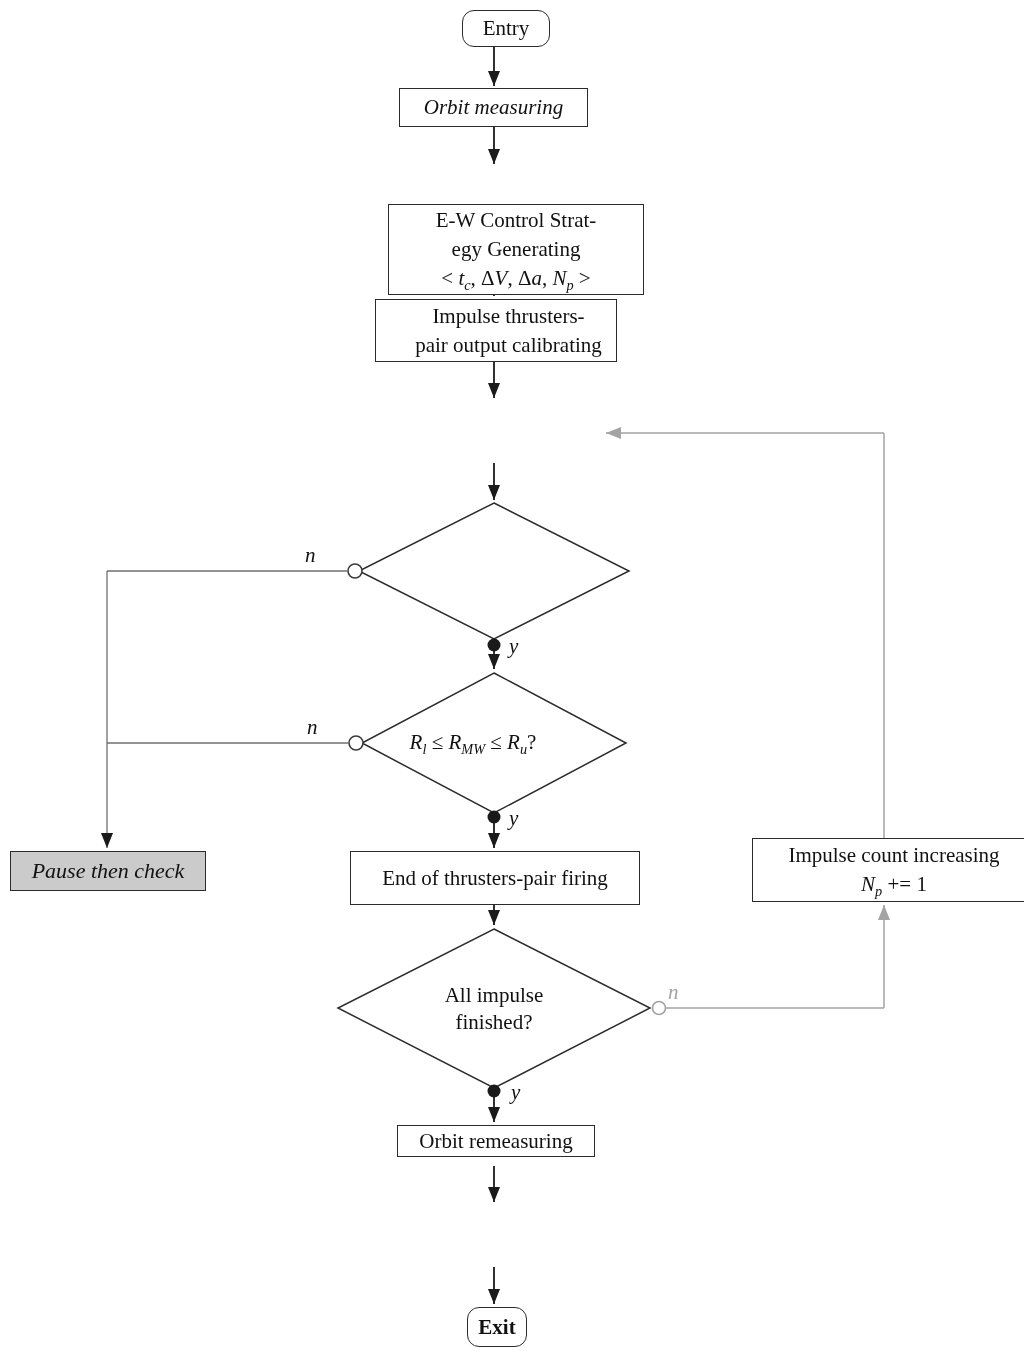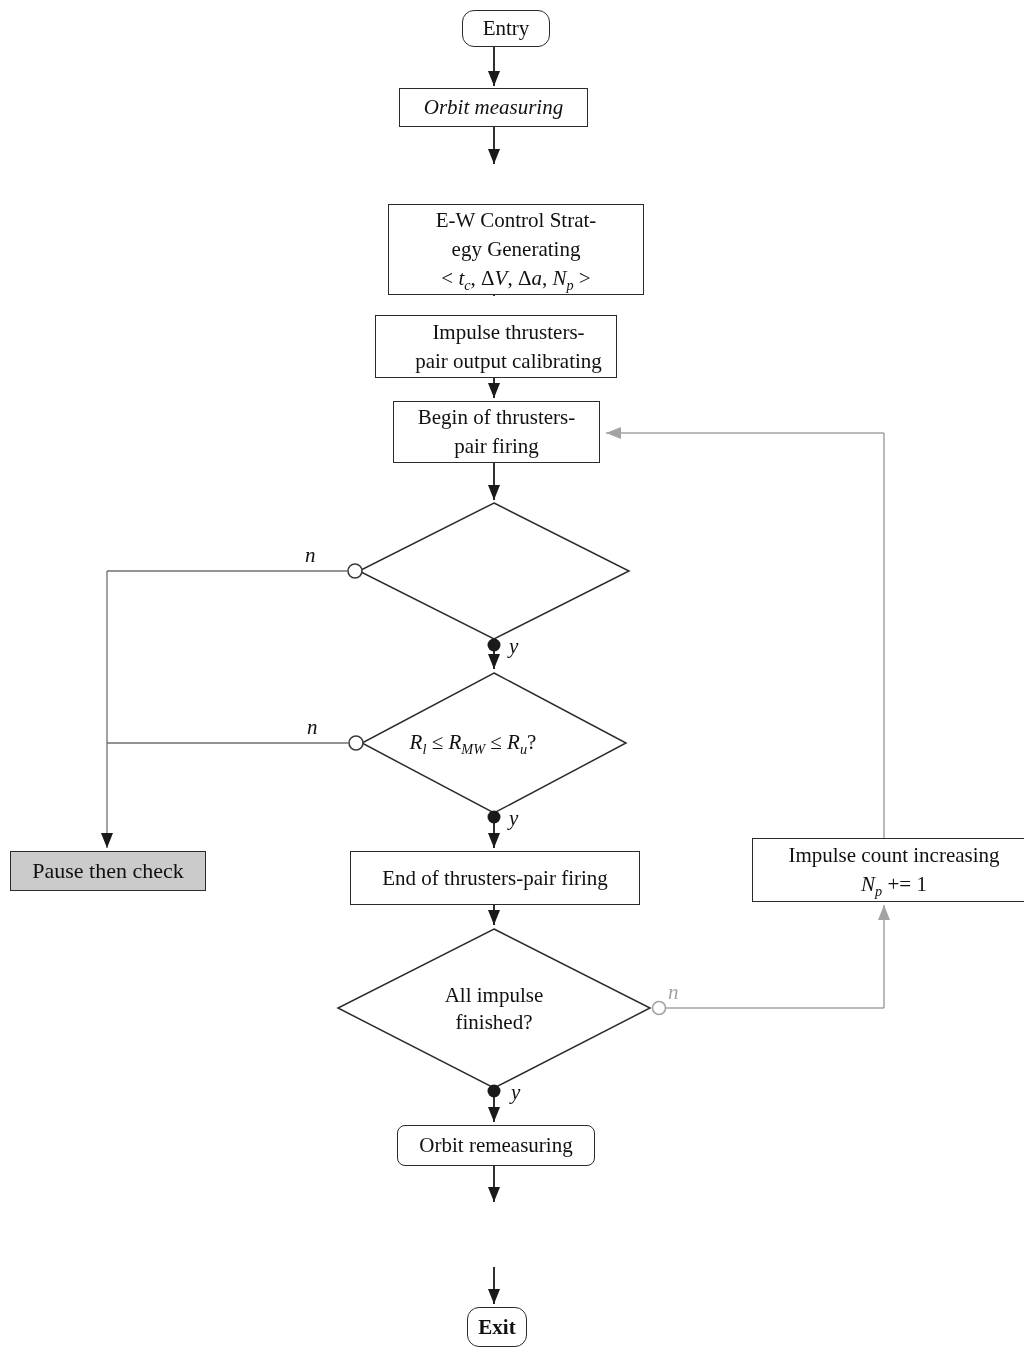--- a/index.html
+++ b/index.html
@@ -92,52 +92,48 @@
   <div class="node" style="left:399px; top:88px; width:189px; height:39px;font-style:italic;">
     <span>Orbit measuring</span>
   </div>
 
   <div class="node" style="left:388px; top:167px; width:256px; height:91px;margin-top:37px;">
     <span>E-W Control Strat-</span>
     <span>egy Generating</span>
     <span><span>&lt; </span><span class="it">t</span><sub class="it">c</sub><span>, Δ</span><span class="it">V</span><span>, Δ</span><span class="it">a</span><span>, </span><span class="it">N</span><sub class="it">p</sub><span> &gt;</span></span>
   </div>
 
-  <div class="node" style="left:375px; top:315px; width:242px; height:63px;padding-left:25px;">
+  <div class="node" style="left:375px; top:299px; width:242px; height:63px;padding-left:25px;">
     <span>Impulse thrusters-</span>
     <span>pair output calibrating</span>
   </div>
 
-  <div class="node" style="left:393px; top:401px; width:207px; height:62px;">
-    <span>Begin of thrusters-</span>
-    <span>pair firing</span>
-  </div>
 
 
   <div class="dlabel" style="left:348px; top:729px; width:250px;"><span class="it">R</span><sub class="it">l</sub><span> ≤ </span><span class="it">R</span><sub class="it">MW</sub><span> ≤ </span><span class="it">R</span><sub class="it">u</sub><span>?</span></div>
 
-  <div class="node pause" style="left:10px; top:851px; width:196px; height:40px;">
+  <div class="node pause" style="left:10px; top:851px; width:196px; height:40px;font-style:italic;">
     <span>Pause then check</span>
   </div>
 
   <div class="node" style="left:350px; top:851px; width:290px; height:54px;">
     <span>End of thrusters-pair firing</span>
   </div>
 
   <div class="node" style="left:752px; top:838px; width:284px; height:64px;">
     <span>Impulse count increasing</span>
     <span><span class="it">N</span><sub class="it">p</sub><span> += 1</span></span>
   </div>
 
   <div class="dlabel" style="left:394px; top:982px; width:200px;">
     <div>All impulse</div>
     <div>finished?</div>
   </div>
 
-  <div class="node" style="left:397px; top:1125px; width:198px; height:41px;border-radius:8px;">
+  <div class="node" style="left:397px; top:1125px; width:198px; height:32px;">
     <span>Orbit remeasuring</span>
   </div>
 
 
   <div class="node rounded" style="left:455px; top:1307px; width:60px; height:40px;font-weight:bold;">
     <span>Exit</span>
   </div>
 
   <div class="elabel" style="left:305px; top:543px;">n</div>
   <div class="elabel" style="left:307px; top:715px;">n</div>

